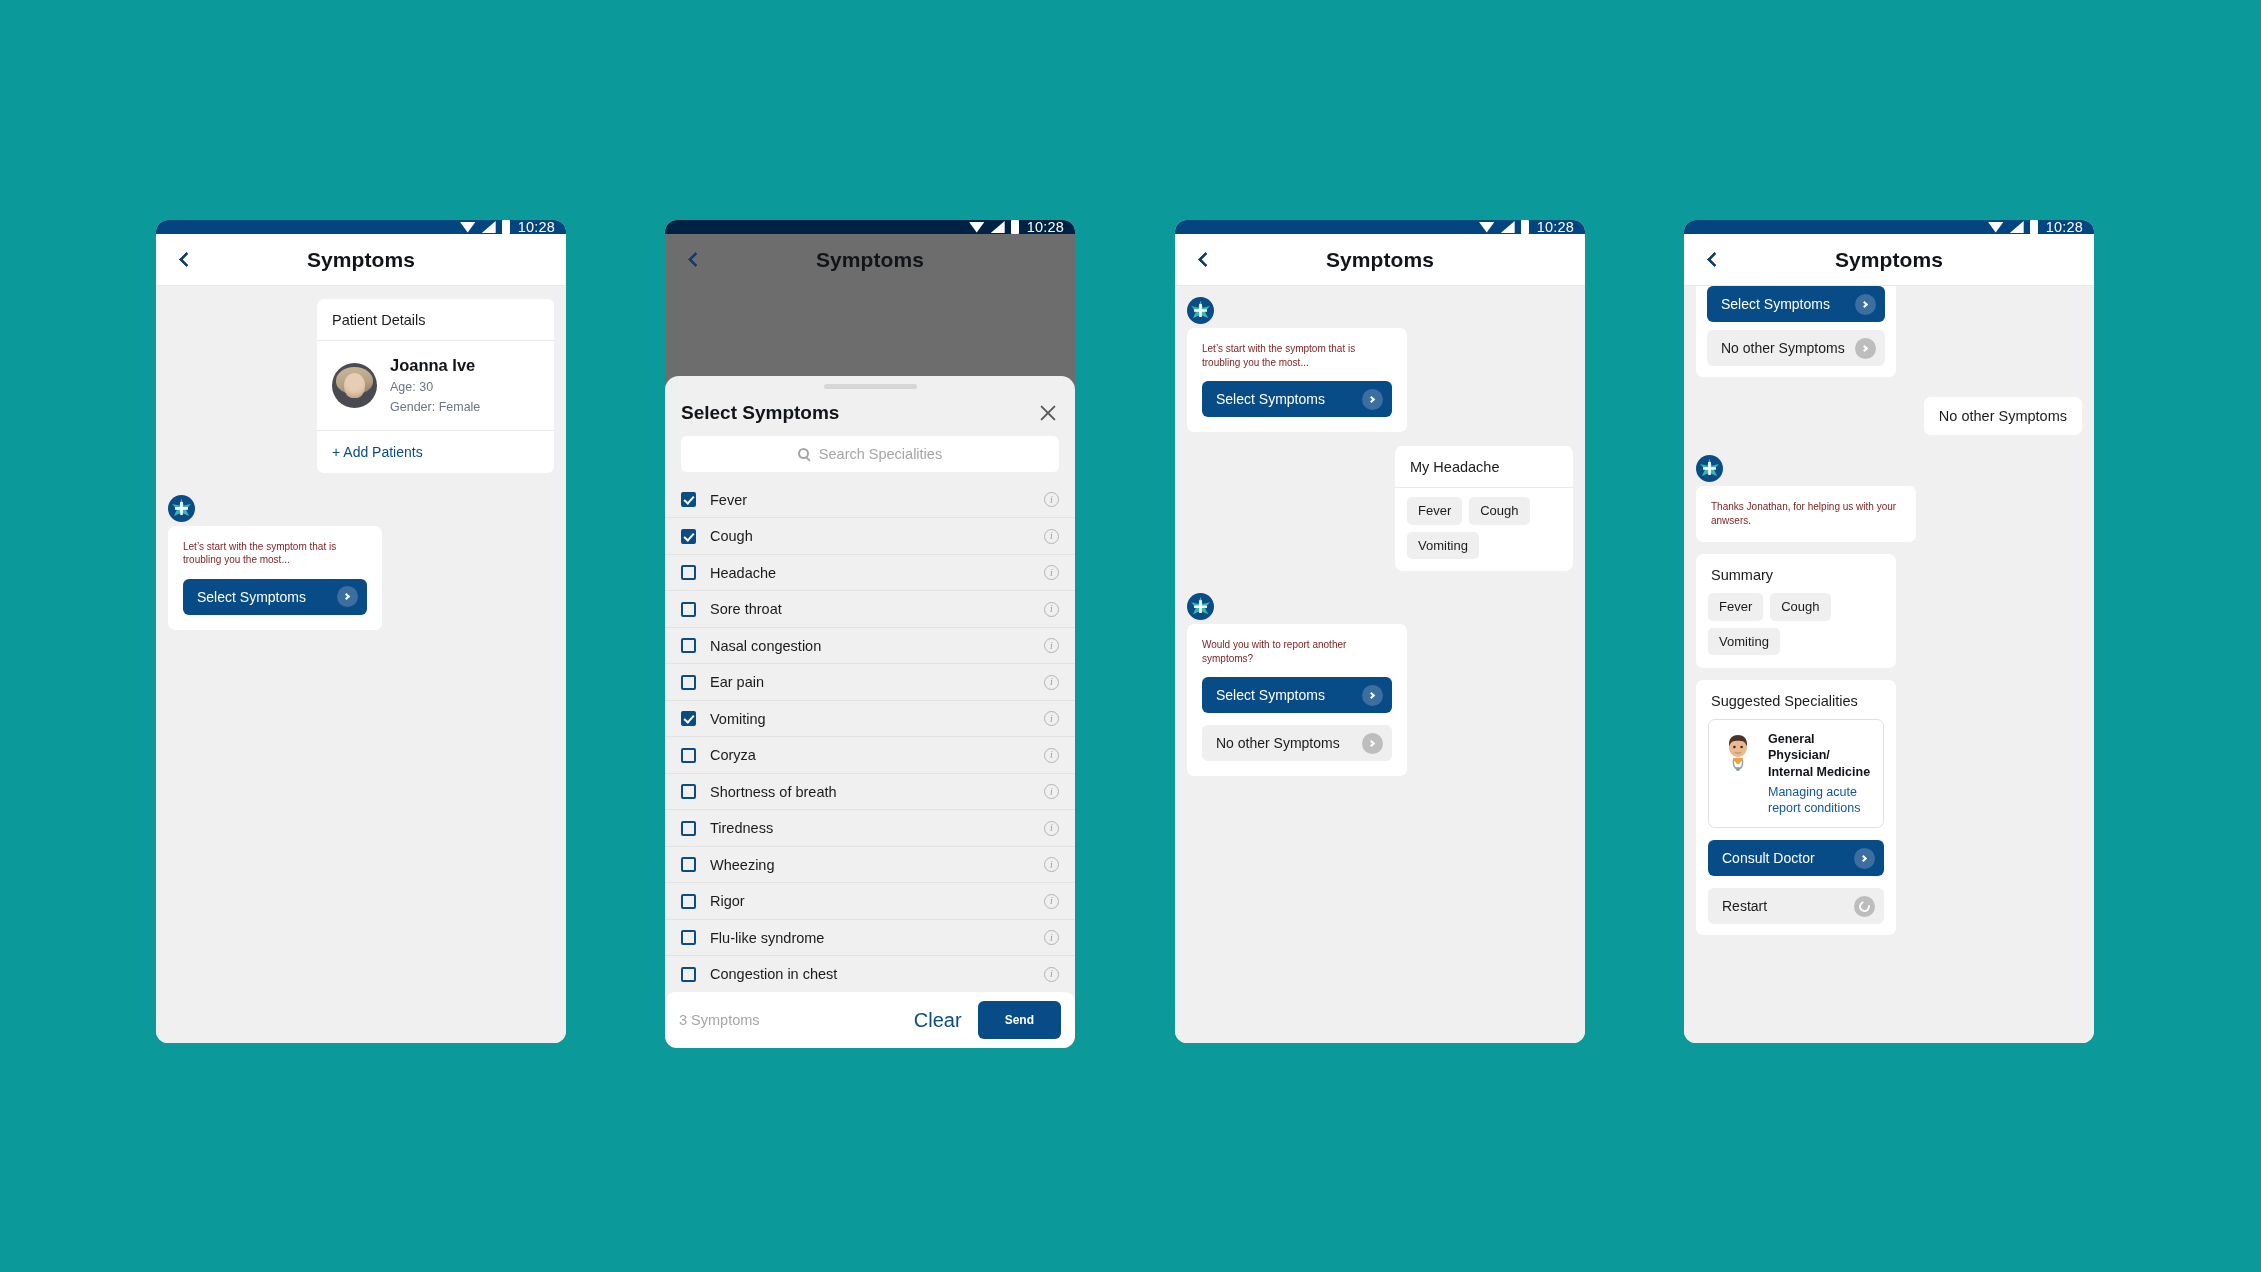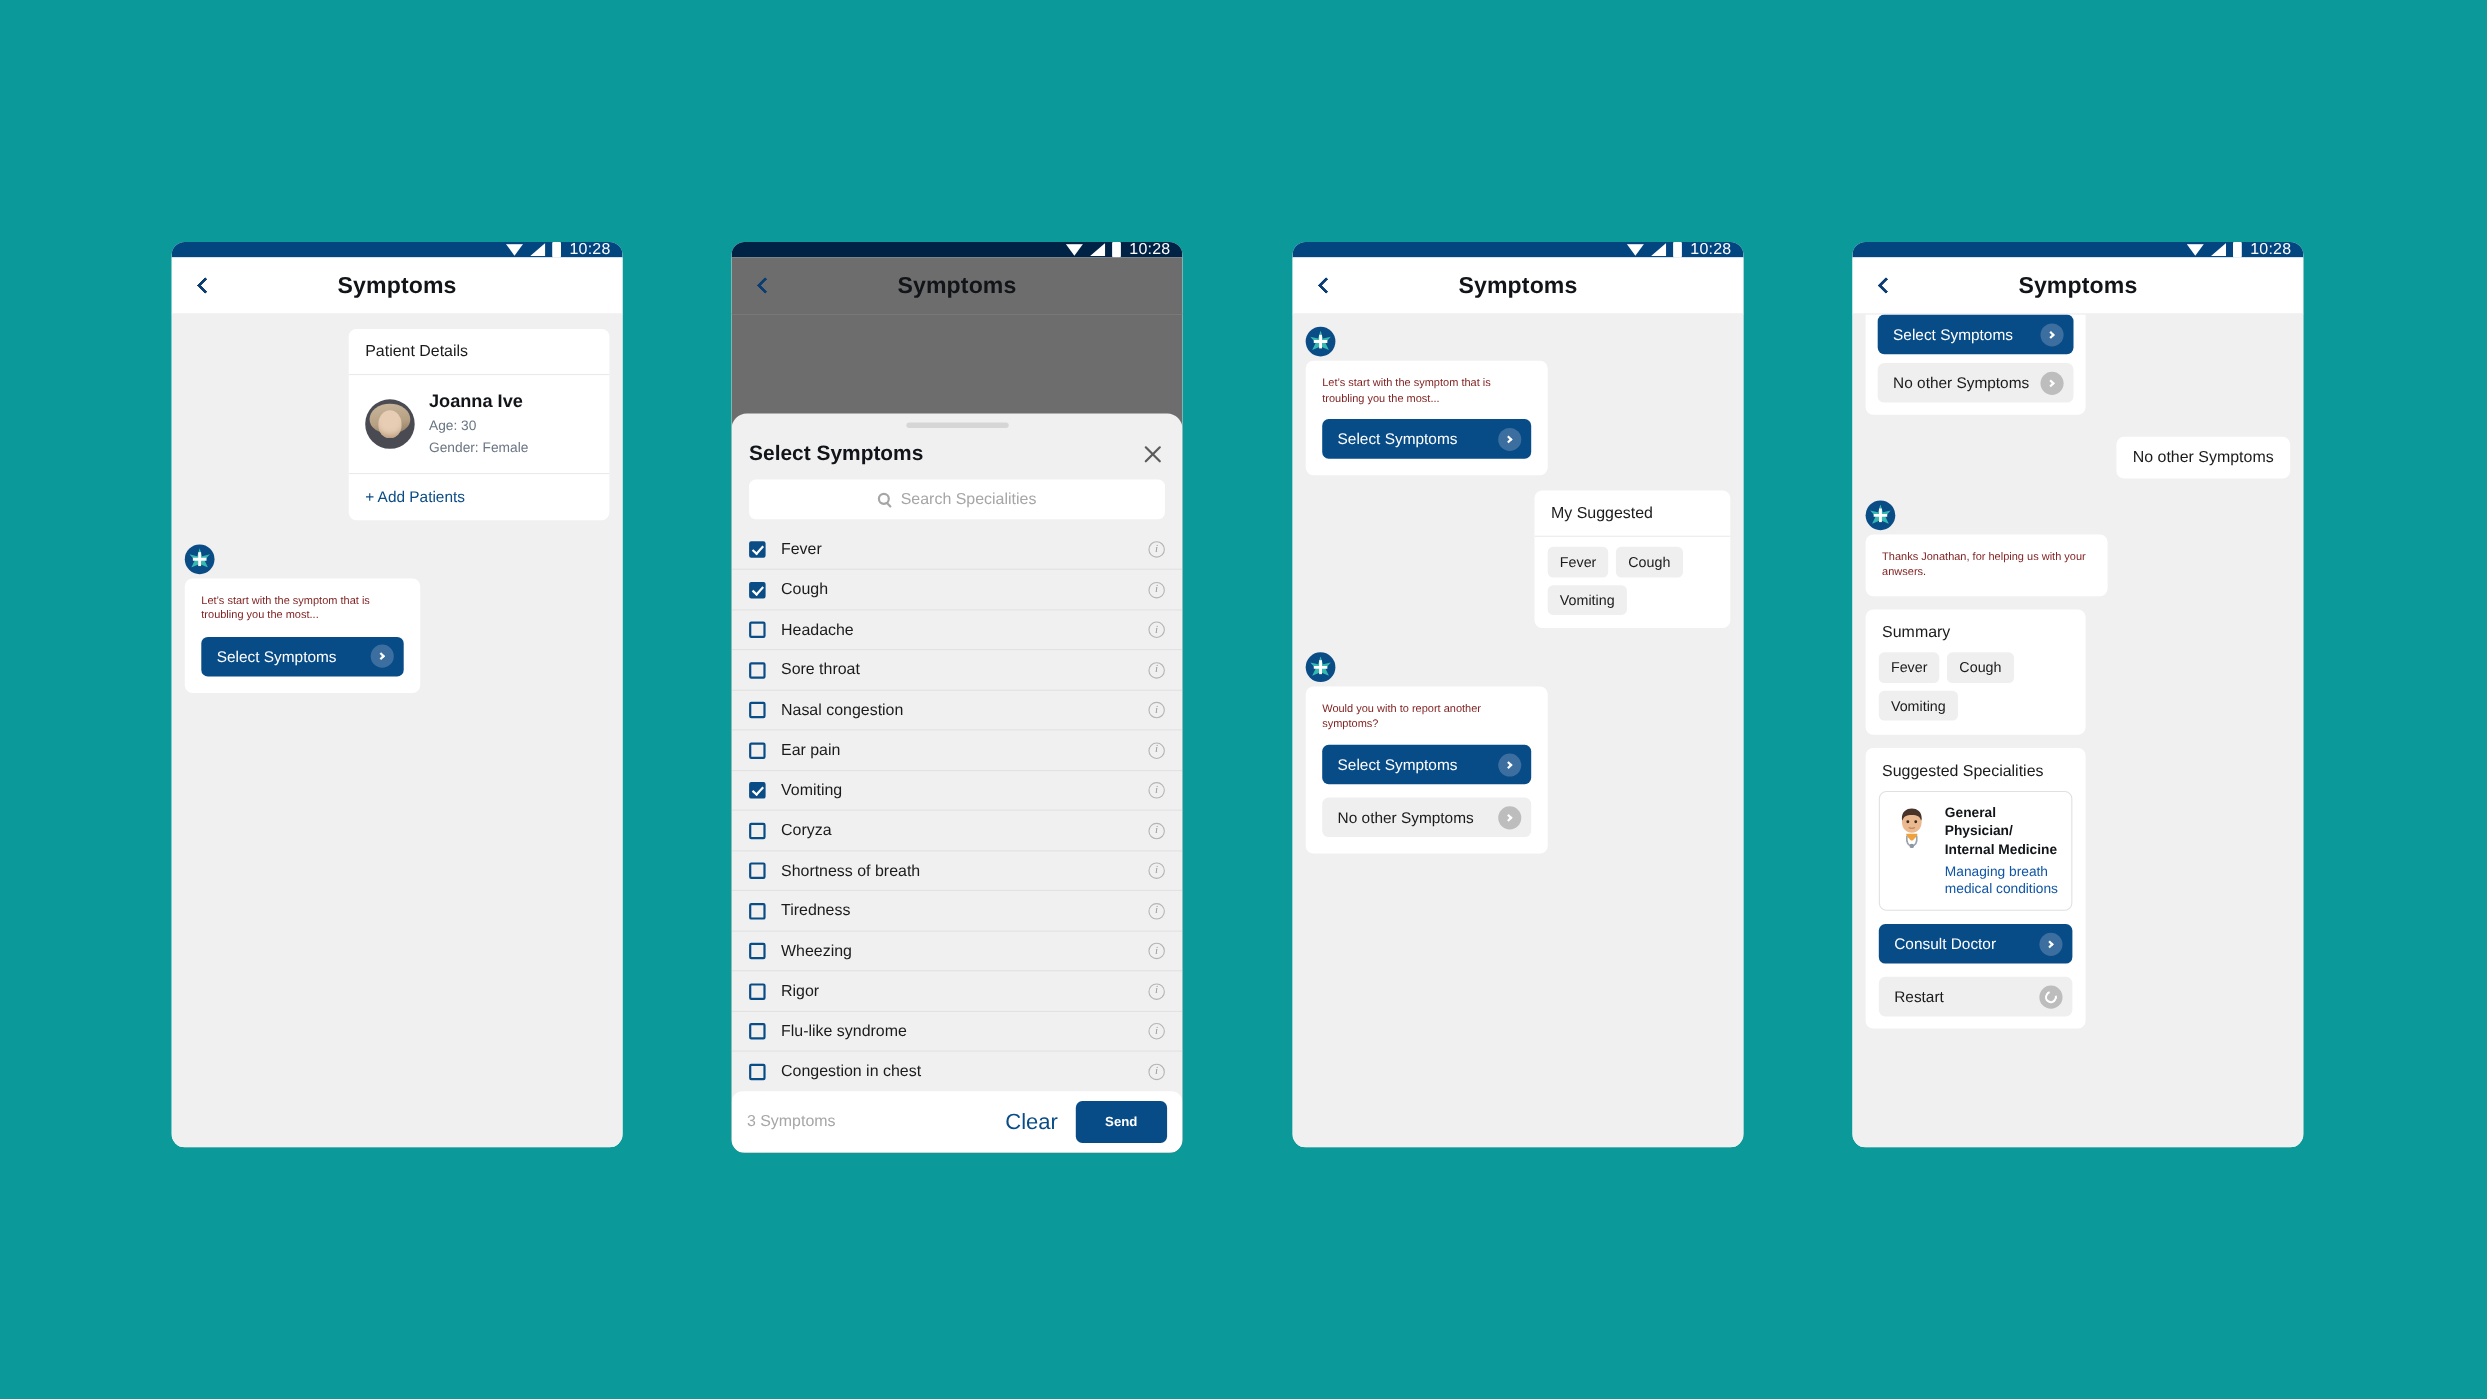--- a/index.html
+++ b/index.html
@@ -619,21 +619,21 @@
             <span class="act-lbl">Select Symptoms</span>
             <span class="pill onblue">
                 <i class="chev-right"></i>
               </span>
           </div>
         </div>
       </div>
 
       <div class="user-row">
         <div class="chipcard">
-          <div class="chipcard-h">My Suggested</div>
+          <div class="chipcard-h">My Headache</div>
           <div class="chipcard-b" id="p3chips">
               <span class="chip">Fever</span>
               <span class="chip">Cough</span>
               <span class="chip">Vomiting</span>
             </div>
         </div>
       </div>
 
       <div class="msg-wrap" style="margin-top:22px">
         <div class="bot-row">
@@ -730,21 +730,21 @@
               <circle cx="15.4" cy="16" r="1.3" fill="#3b2a21"></circle>
               <circle cx="22.6" cy="16" r="1.3" fill="#3b2a21"></circle>
               <path d="M16.6 21.4c1.5.9 3.3.9 4.8 0" stroke="#c58b62" stroke-width="1.2" fill="none" stroke-linecap="round"></path>
               <path d="M14.5 29.5c-.5 5 1 8 4.5 8.5" stroke="#9aa4ad" stroke-width="1.5" fill="none" stroke-linecap="round"></path>
               <path d="M23.5 29.5c.5 5-1 8-4.5 8.5" stroke="#9aa4ad" stroke-width="1.5" fill="none" stroke-linecap="round"></path>
               <circle cx="19" cy="38" r="2" fill="#8d98a2"></circle>
             </svg>
           </span>
           <span>
             <span class="spec-name" style="display: block;">General Physician/ Internal Medicine</span>
-            <span class="spec-desc" style="display: block;">Managing breath medical conditions</span>
+            <span class="spec-desc" style="display: block;">Managing acute report conditions</span>
           </span>
         </div>
         <div class="act primary" style="margin-top:0">
           <span class="act-lbl">Consult Doctor</span>
           <span class="pill onblue">
               <i class="chev-right"></i>
             </span>
         </div>
         <div class="act ghost">
           <span class="act-lbl">Restart</span>

